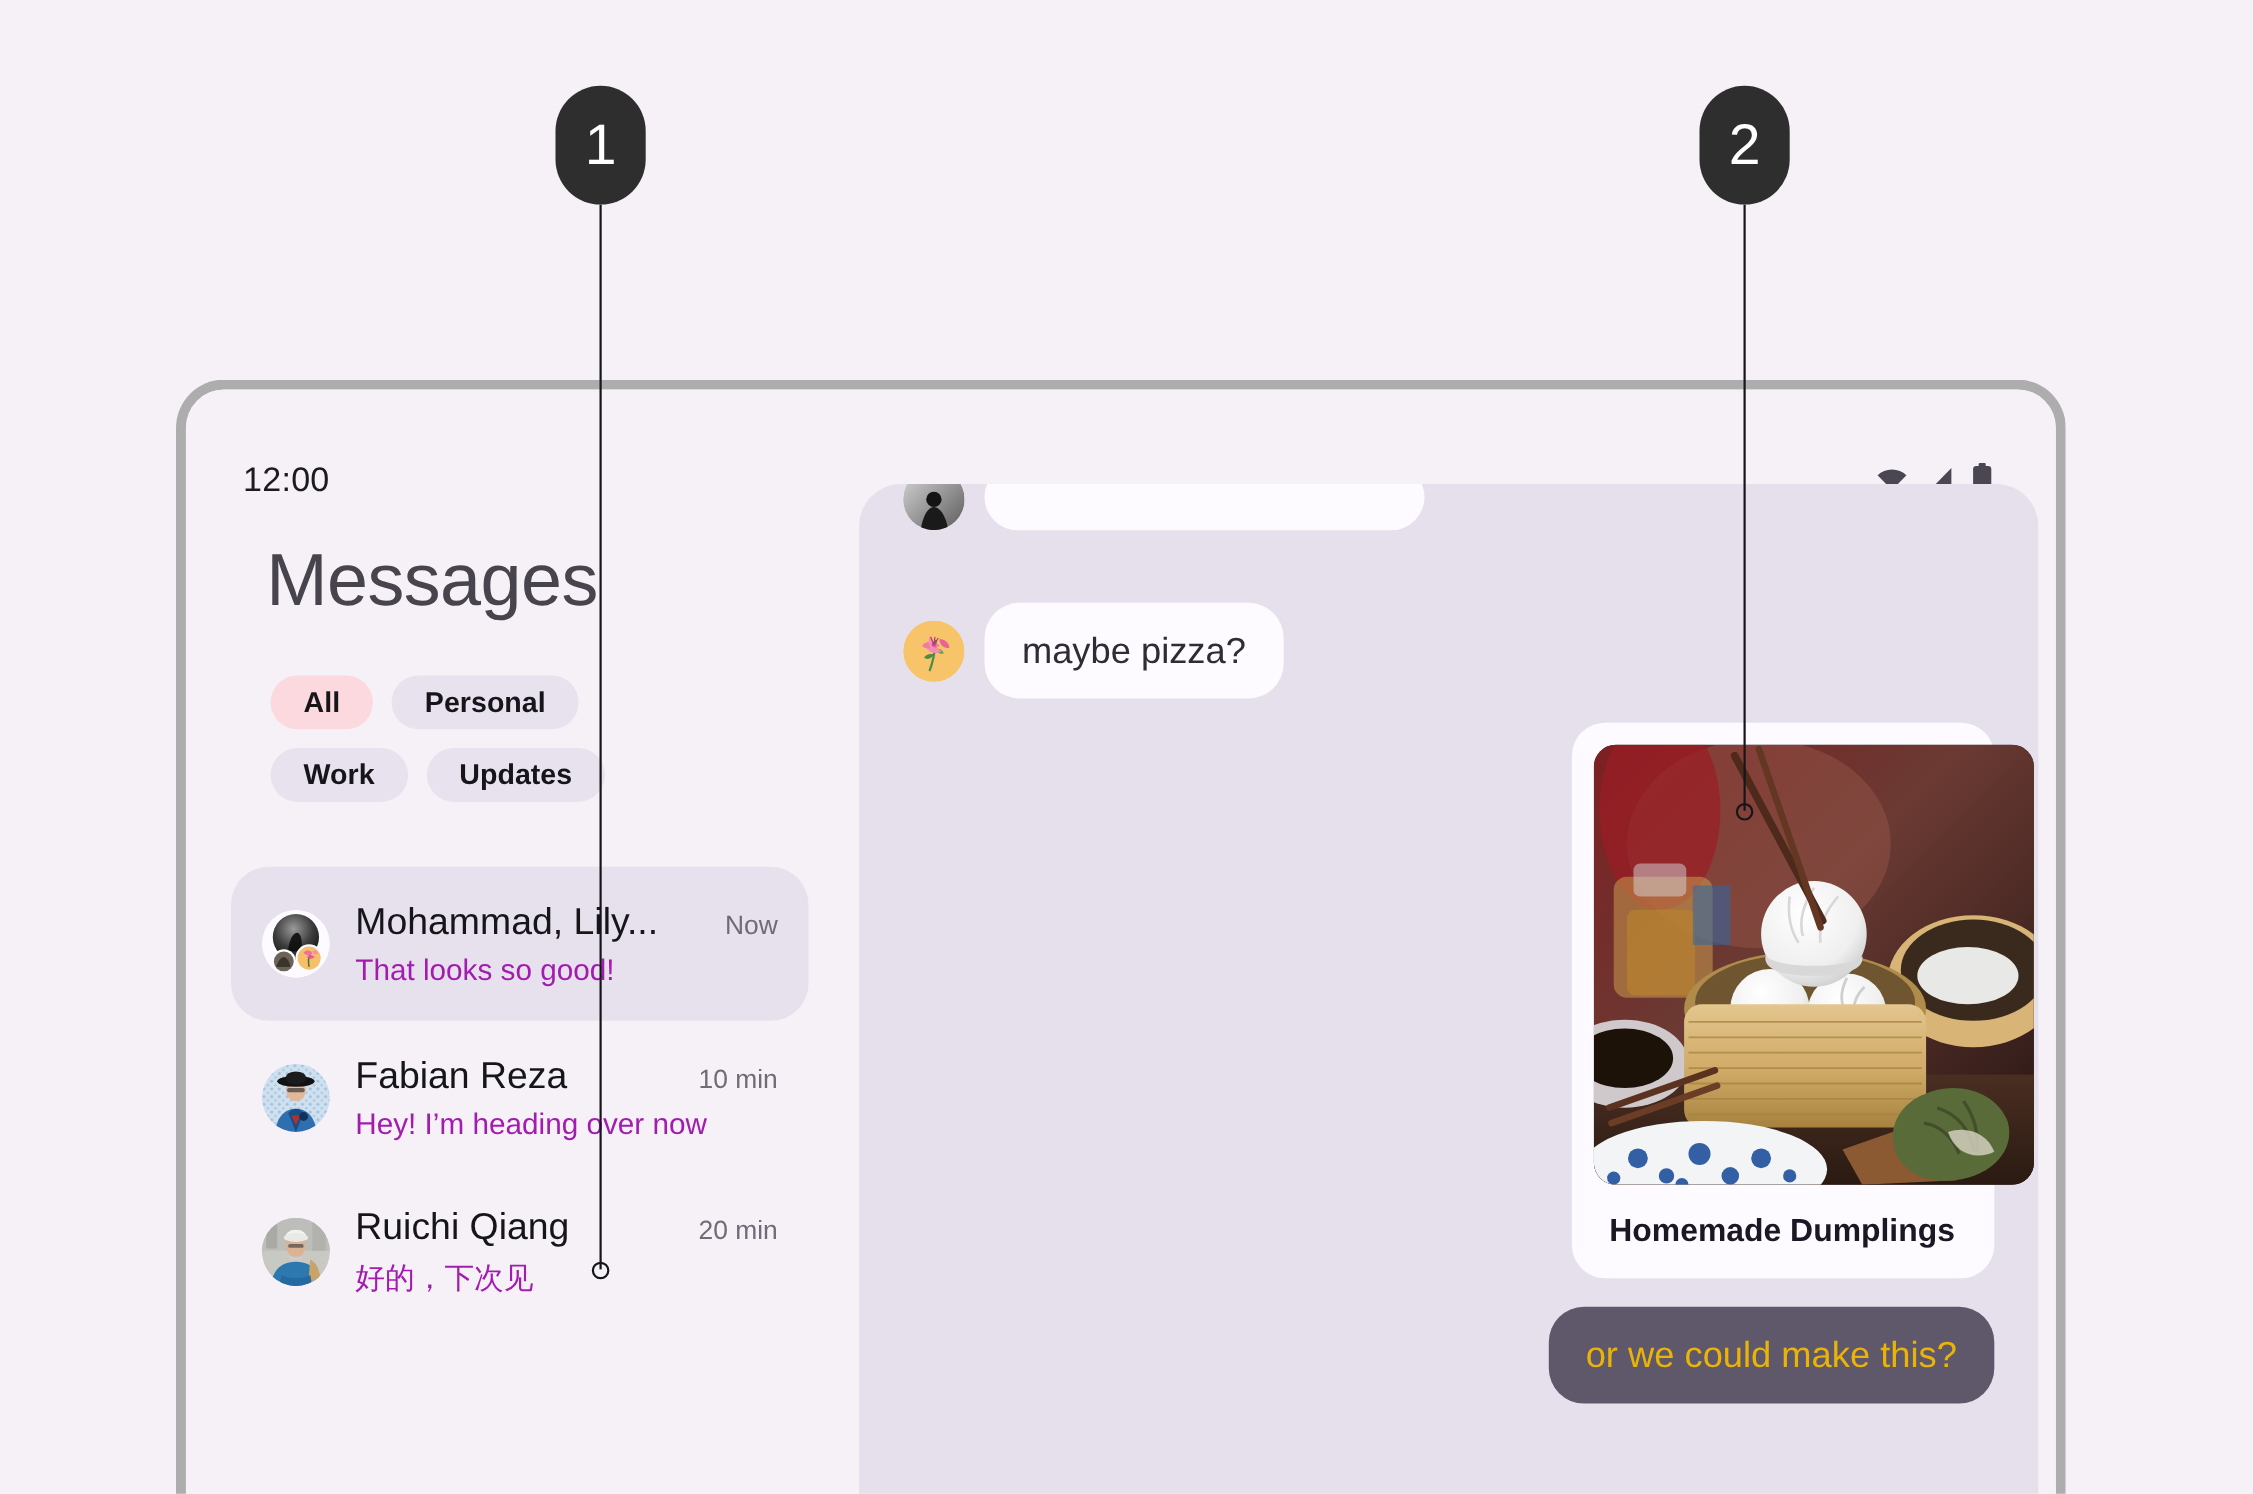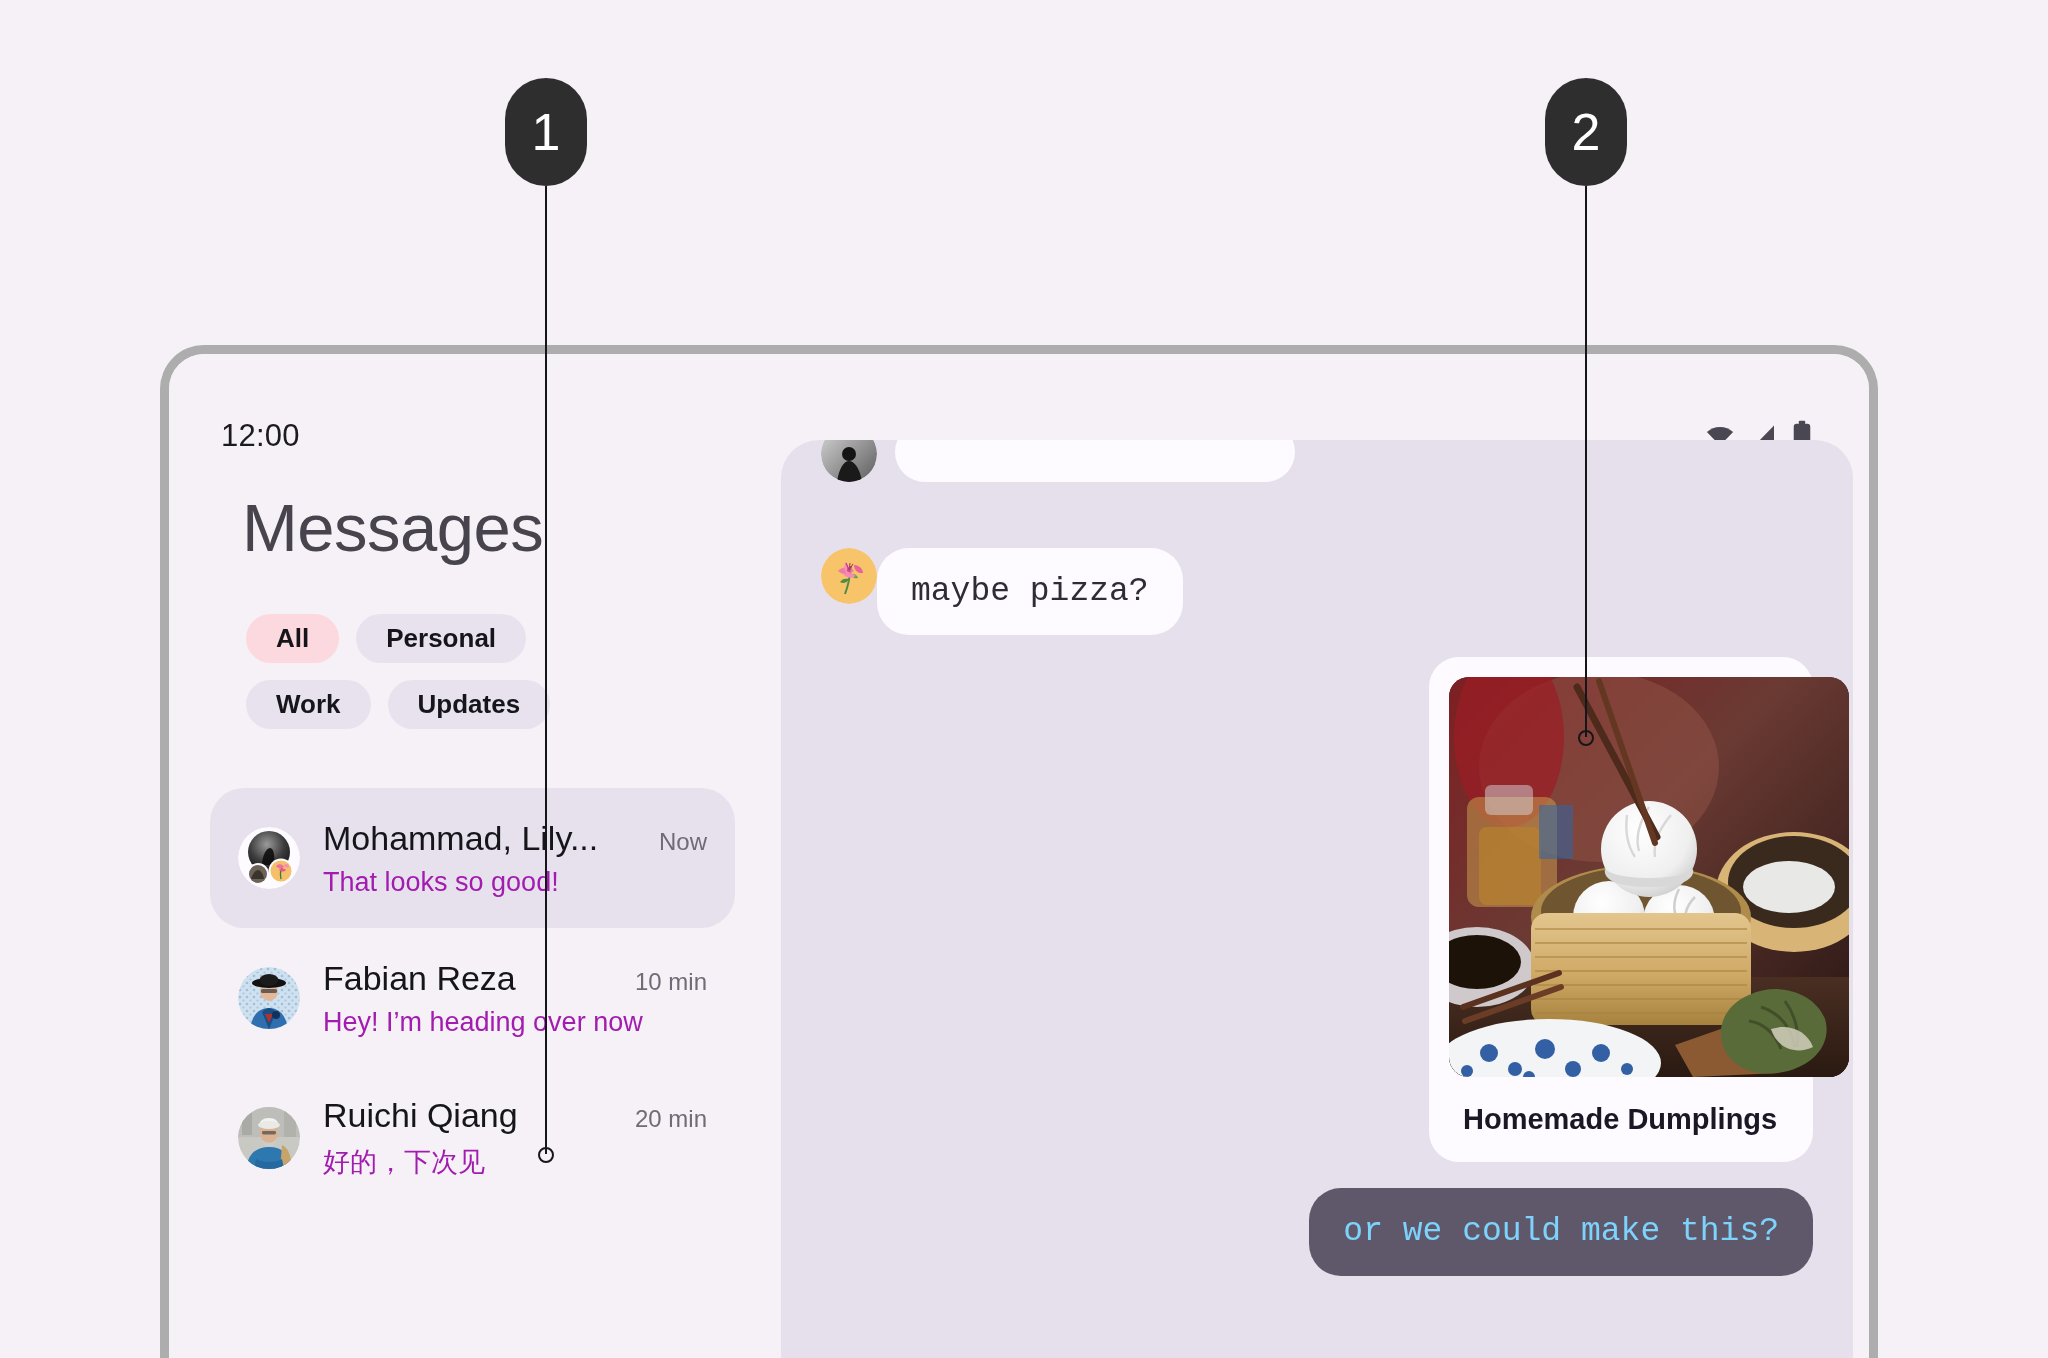--- a/index.html
+++ b/index.html
@@ -216,41 +216,41 @@
     border-radius: 38px 38px 0 0;
     overflow: hidden;
   }
   #thread {
     position: absolute;
     left: 0; right: 0; top: 0; bottom: 0;
     padding: 0 40px;
   }
   .msg-row {
     display: flex;
-    align-items: flex-start;
+    align-items: center;
+    gap: 18px;
     margin-bottom: 22px;
-    font-family: Liberation Mono, monospace;
   }
   .msg-row.out { justify-content: flex-end; }
   .msg-avatar {
     flex: 0 0 56px;
     width: 56px; height: 56px;
     border-radius: 50%;
     overflow: hidden;
     position: relative;
   }
   .bubble {
     border-radius: 32px;
     padding: 23px 34px;
     font-size: 33px;
     line-height: 1.25;
     max-width: 640px;
   }
   .bubble.in { background: #fdfbff; color: #2f2c36; }
-  .bubble.out { background: #5f586b; color: #7dd3fc; }
+  .bubble.out { background: #5f586b; color: #eab308; }
 
   
   #top-partial {
     position: absolute;
     top: -18px;
     left: 40px;
     display: flex;
     align-items: flex-end;
     gap: 18px;
   }

